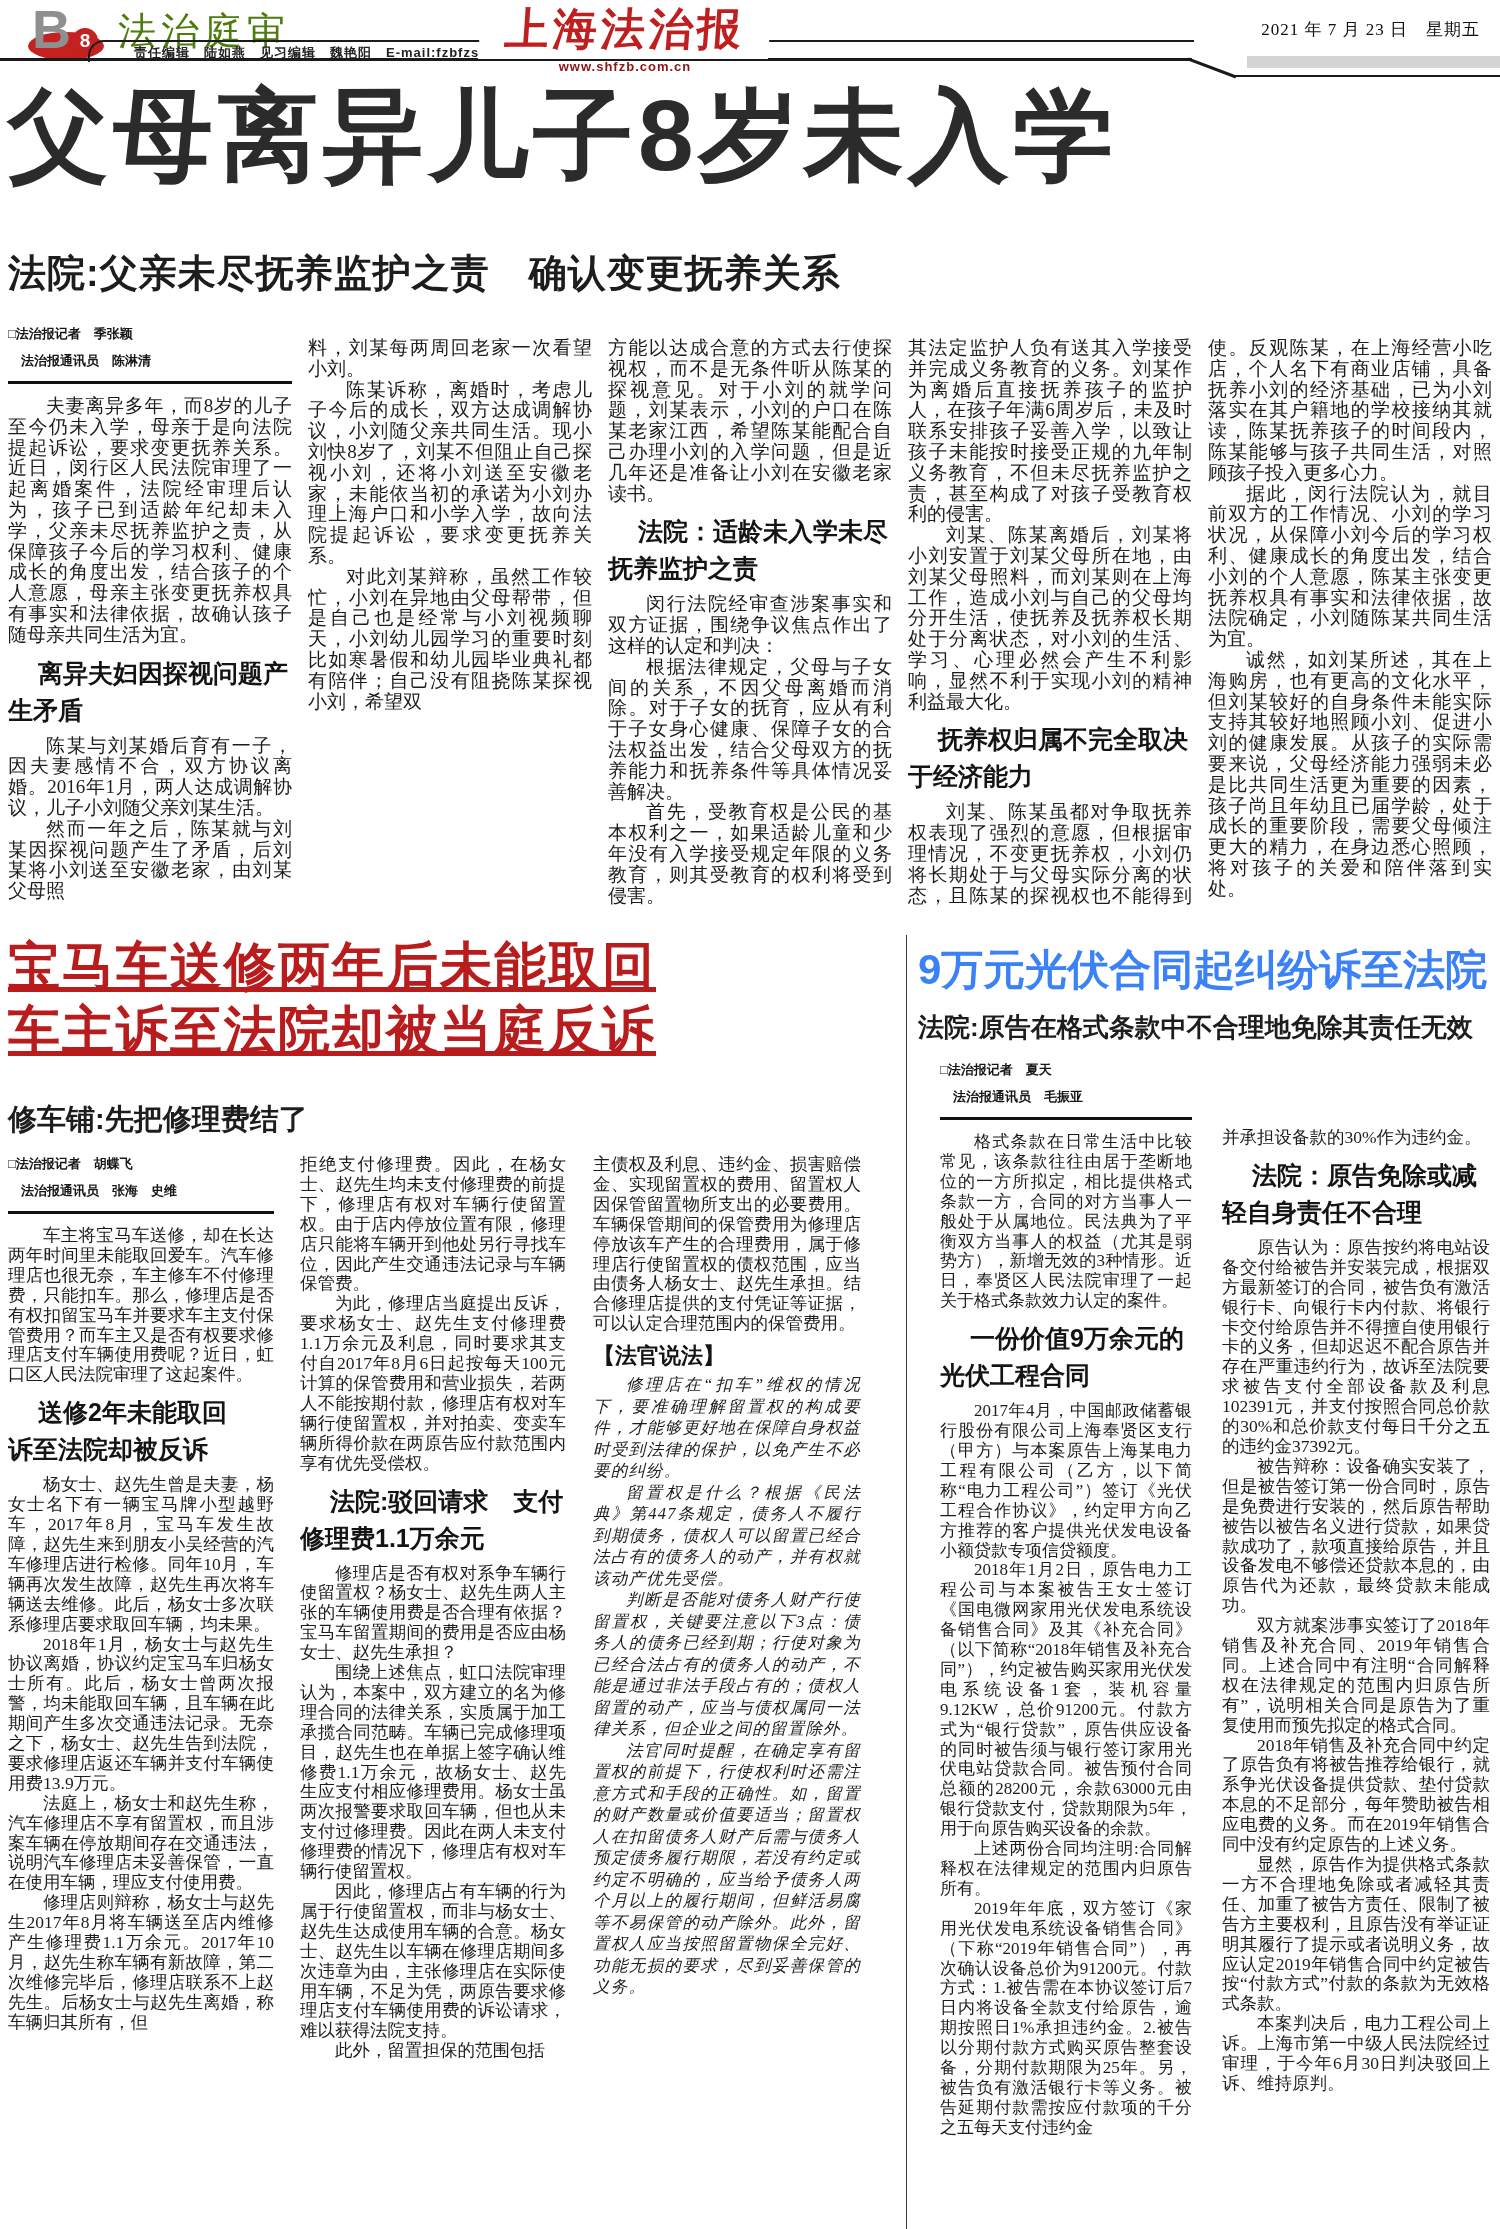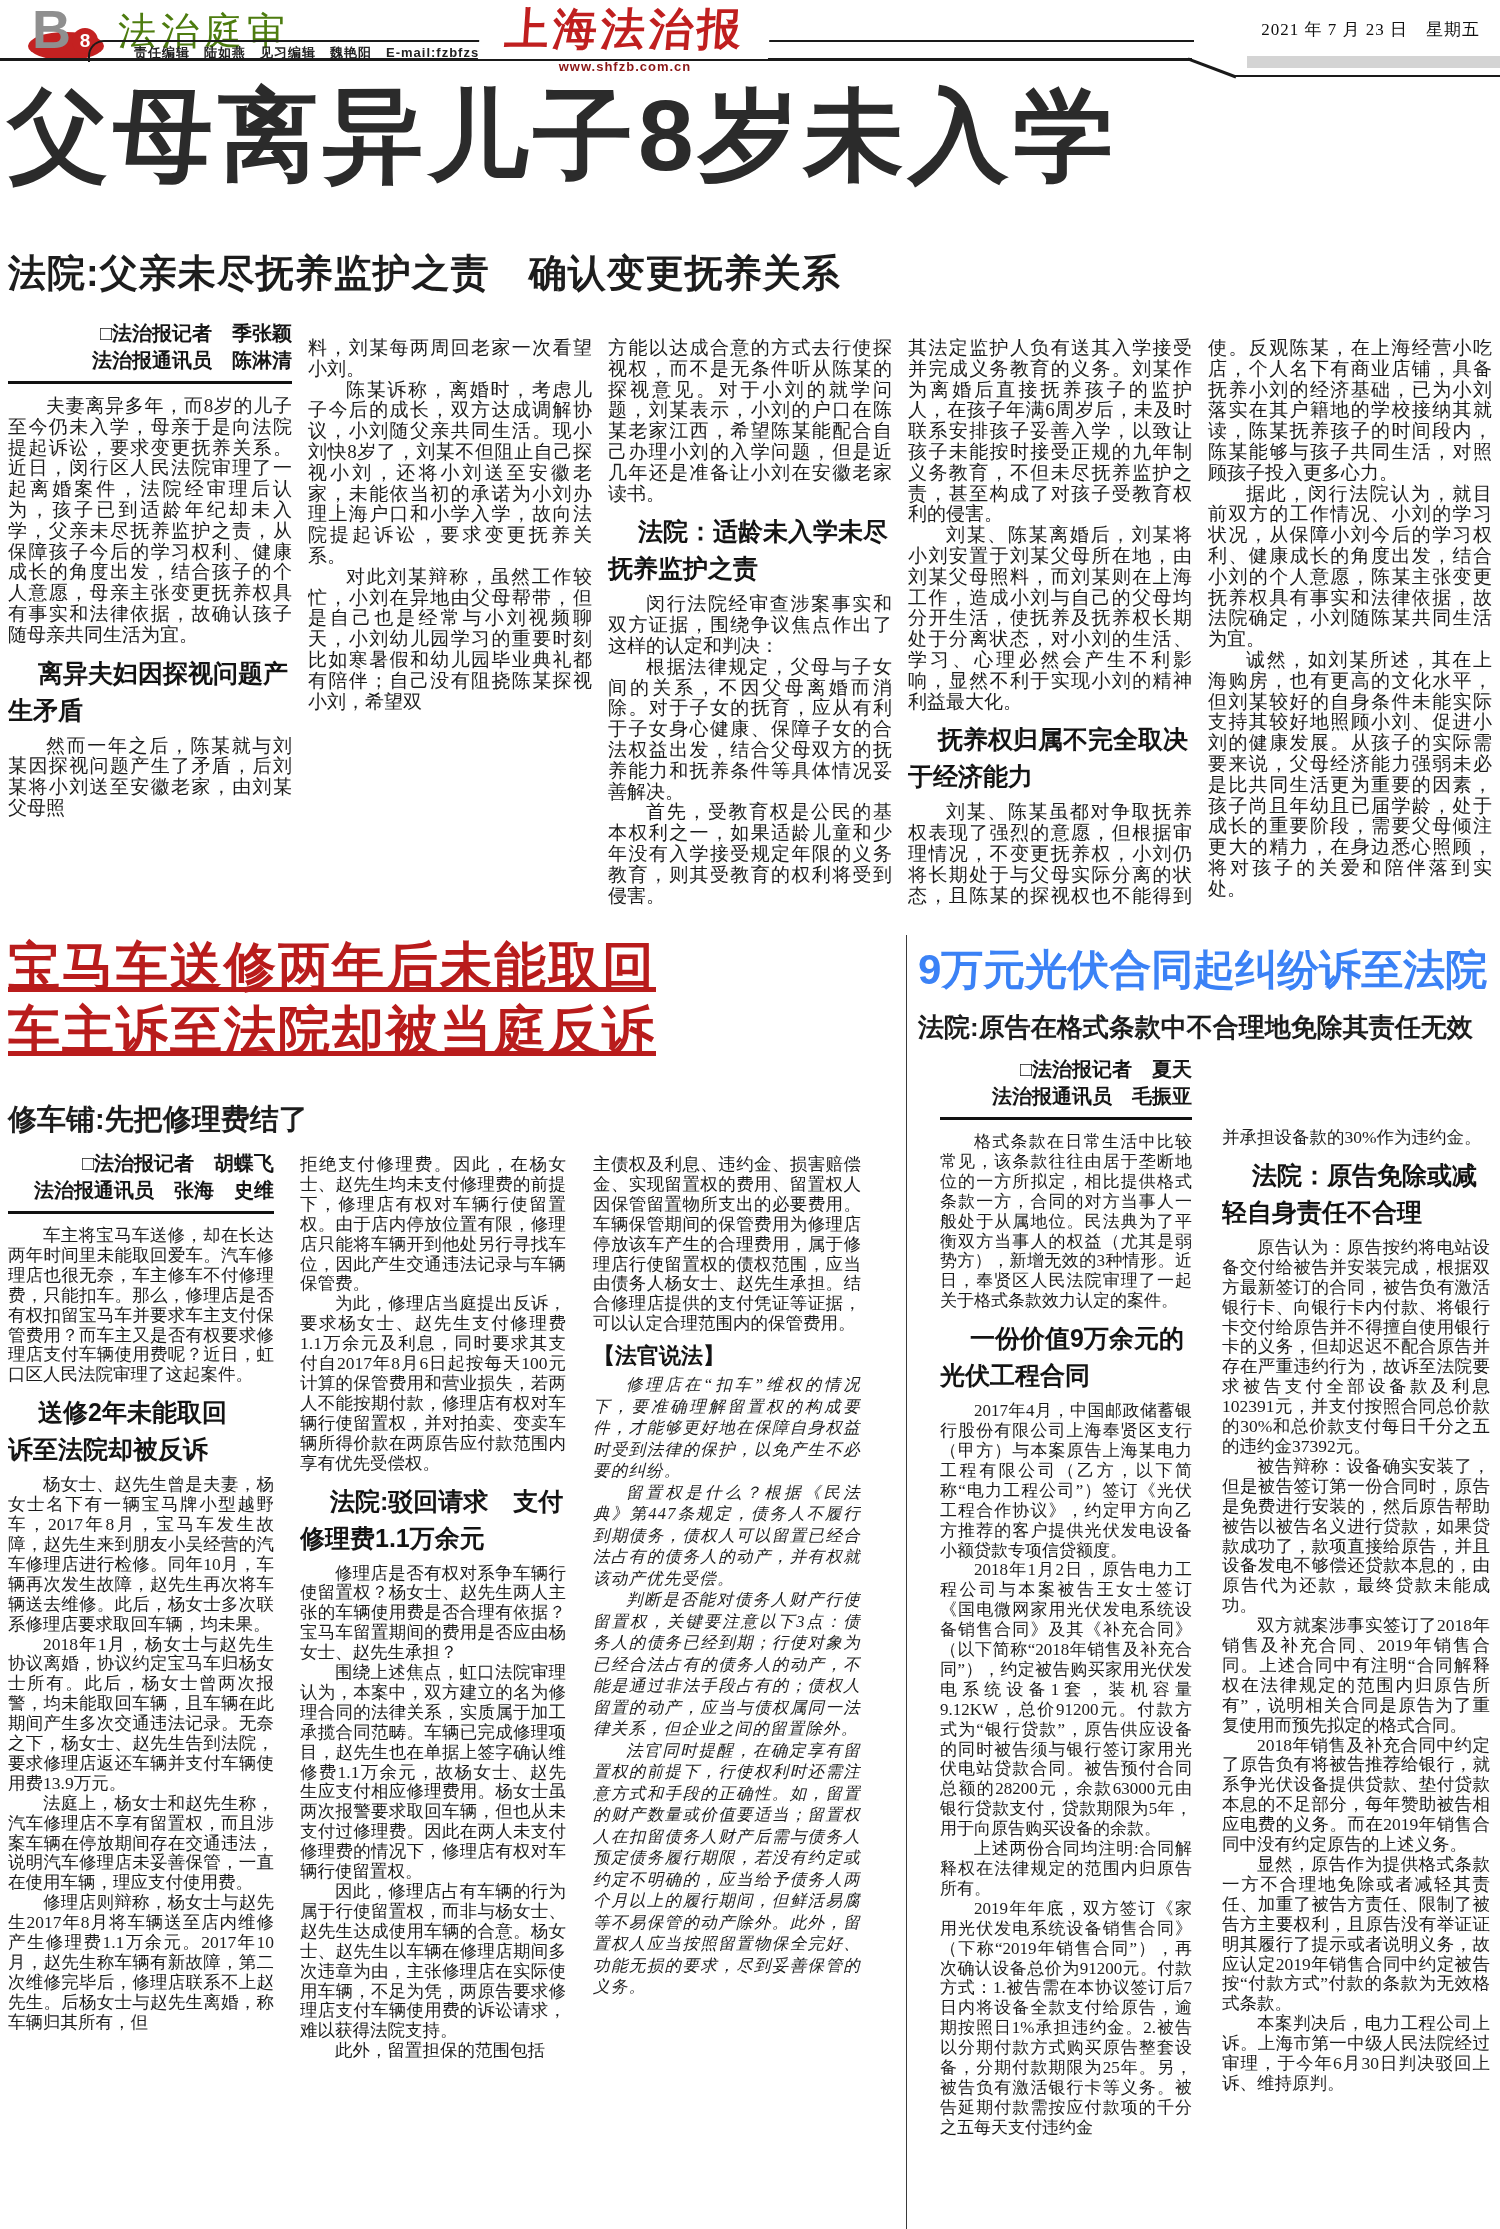--- a/index.html
+++ b/index.html
@@ -30,22 +30,22 @@
   .subhead-3{font-family:"Liberation Sans",sans-serif;font-weight:900;font-size:26px;color:#1d1d1d;white-space:nowrap;}
   
   .col{position:absolute;text-align:justify;overflow:hidden;}
   .lead-col{font-size:19px;line-height:20.8px;}
   .bot-col{font-size:17.5px;line-height:19.9px;}
   .para{margin:0;text-indent:2em;}
   .cont{text-indent:0;}
   .colhead{font-family:"Liberation Sans",sans-serif;font-weight:900;font-size:25px;line-height:37px;margin:9px 0 7px;text-indent:1.2em;color:#141414;text-align:left;}
   .judgehead{font-family:"Liberation Sans",sans-serif;font-weight:900;font-size:22px;margin:12px 0 8px;color:#141414;text-align:left;}
   .jpara{margin:0;text-indent:2em;font-style:italic;letter-spacing:1.2px;line-height:21.5px;font-size:16.5px;}
-  .byline{font-family:"Liberation Sans",sans-serif;font-weight:bold;font-size:20px;line-height:27px;
-          border-bottom:3px solid #111;padding-bottom:7px;margin-bottom:12px;text-align:right;color:#161616;}
+  .byline{font-family:"Liberation Sans",sans-serif;font-weight:bold;font-size:13px;line-height:27px;
+          border-bottom:3px solid #111;padding-bottom:7px;margin-bottom:12px;text-align:left;color:#161616;}
   .byline .l2{text-indent:1em;}
   .vdivider{border-left:1.5px solid #3a3a3a;}
 </style>
 </head>
 <body>
 
 <div class="abs" style="left:28px;top:6px;width:80px;height:56px;">
   <div class="logo-ellipse"></div>
   <div class="logo-b">B</div>
   <div class="logo-8">8</div>
@@ -74,20 +74,21 @@
 
 <div class="abs" style="left:8px;top:320px;width:1484px;height:586px;">
   <div class="col lead-col" style="left:0px;top:0px;width:284px;height:586px;">
     <div class="byline">
       <div>□法治报记者　季张颖</div>
       <div class="l2">法治报通讯员　陈淋清</div>
     </div>
     <div>
         <p class="para">夫妻离异多年，而8岁的儿子至今仍未入学，母亲于是向法院提起诉讼，要求变更抚养关系。近日，闵行区人民法院审理了一起离婚案件，法院经审理后认为，孩子已到适龄年纪却未入学，父亲未尽抚养监护之责，从保障孩子今后的学习权利、健康成长的角度出发，结合孩子的个人意愿，母亲主张变更抚养权具有事实和法律依据，故确认孩子随母亲共同生活为宜。</p>
         <div class="colhead">离异夫妇因探视问题产生矛盾</div>
+        <p class="para">陈某与刘某婚后育有一子，因夫妻感情不合，双方协议离婚。2016年1月，两人达成调解协议，儿子小刘随父亲刘某生活。</p>
         <p class="para">然而一年之后，陈某就与刘某因探视问题产生了矛盾，后刘某将小刘送至安徽老家，由刘某父母照</p>
       </div>
   </div>
   <div class="col lead-col" style="left:300px;top:18px;width:284px;height:568px;">
       <p class="para cont">料，刘某每两周回老家一次看望小刘。</p>
       <p class="para">陈某诉称，离婚时，考虑儿子今后的成长，双方达成调解协议，小刘随父亲共同生活。现小刘快8岁了，刘某不但阻止自己探视小刘，还将小刘送至安徽老家，未能依当初的承诺为小刘办理上海户口和小学入学，故向法院提起诉讼，要求变更抚养关系。</p>
       <p class="para">对此刘某辩称，虽然工作较忙，小刘在异地由父母帮带，但是自己也是经常与小刘视频聊天，小刘幼儿园学习的重要时刻比如寒暑假和幼儿园毕业典礼都有陪伴；自己没有阻挠陈某探视小刘，希望双</p>
     </div>
   <div class="col lead-col" style="left:600px;top:18px;width:284px;height:568px;">
       <p class="para cont">方能以达成合意的方式去行使探视权，而不是无条件听从陈某的探视意见。对于小刘的就学问题，刘某表示，小刘的户口在陈某老家江西，希望陈某能配合自己办理小刘的入学问题，但是近几年还是准备让小刘在安徽老家读书。</p>

